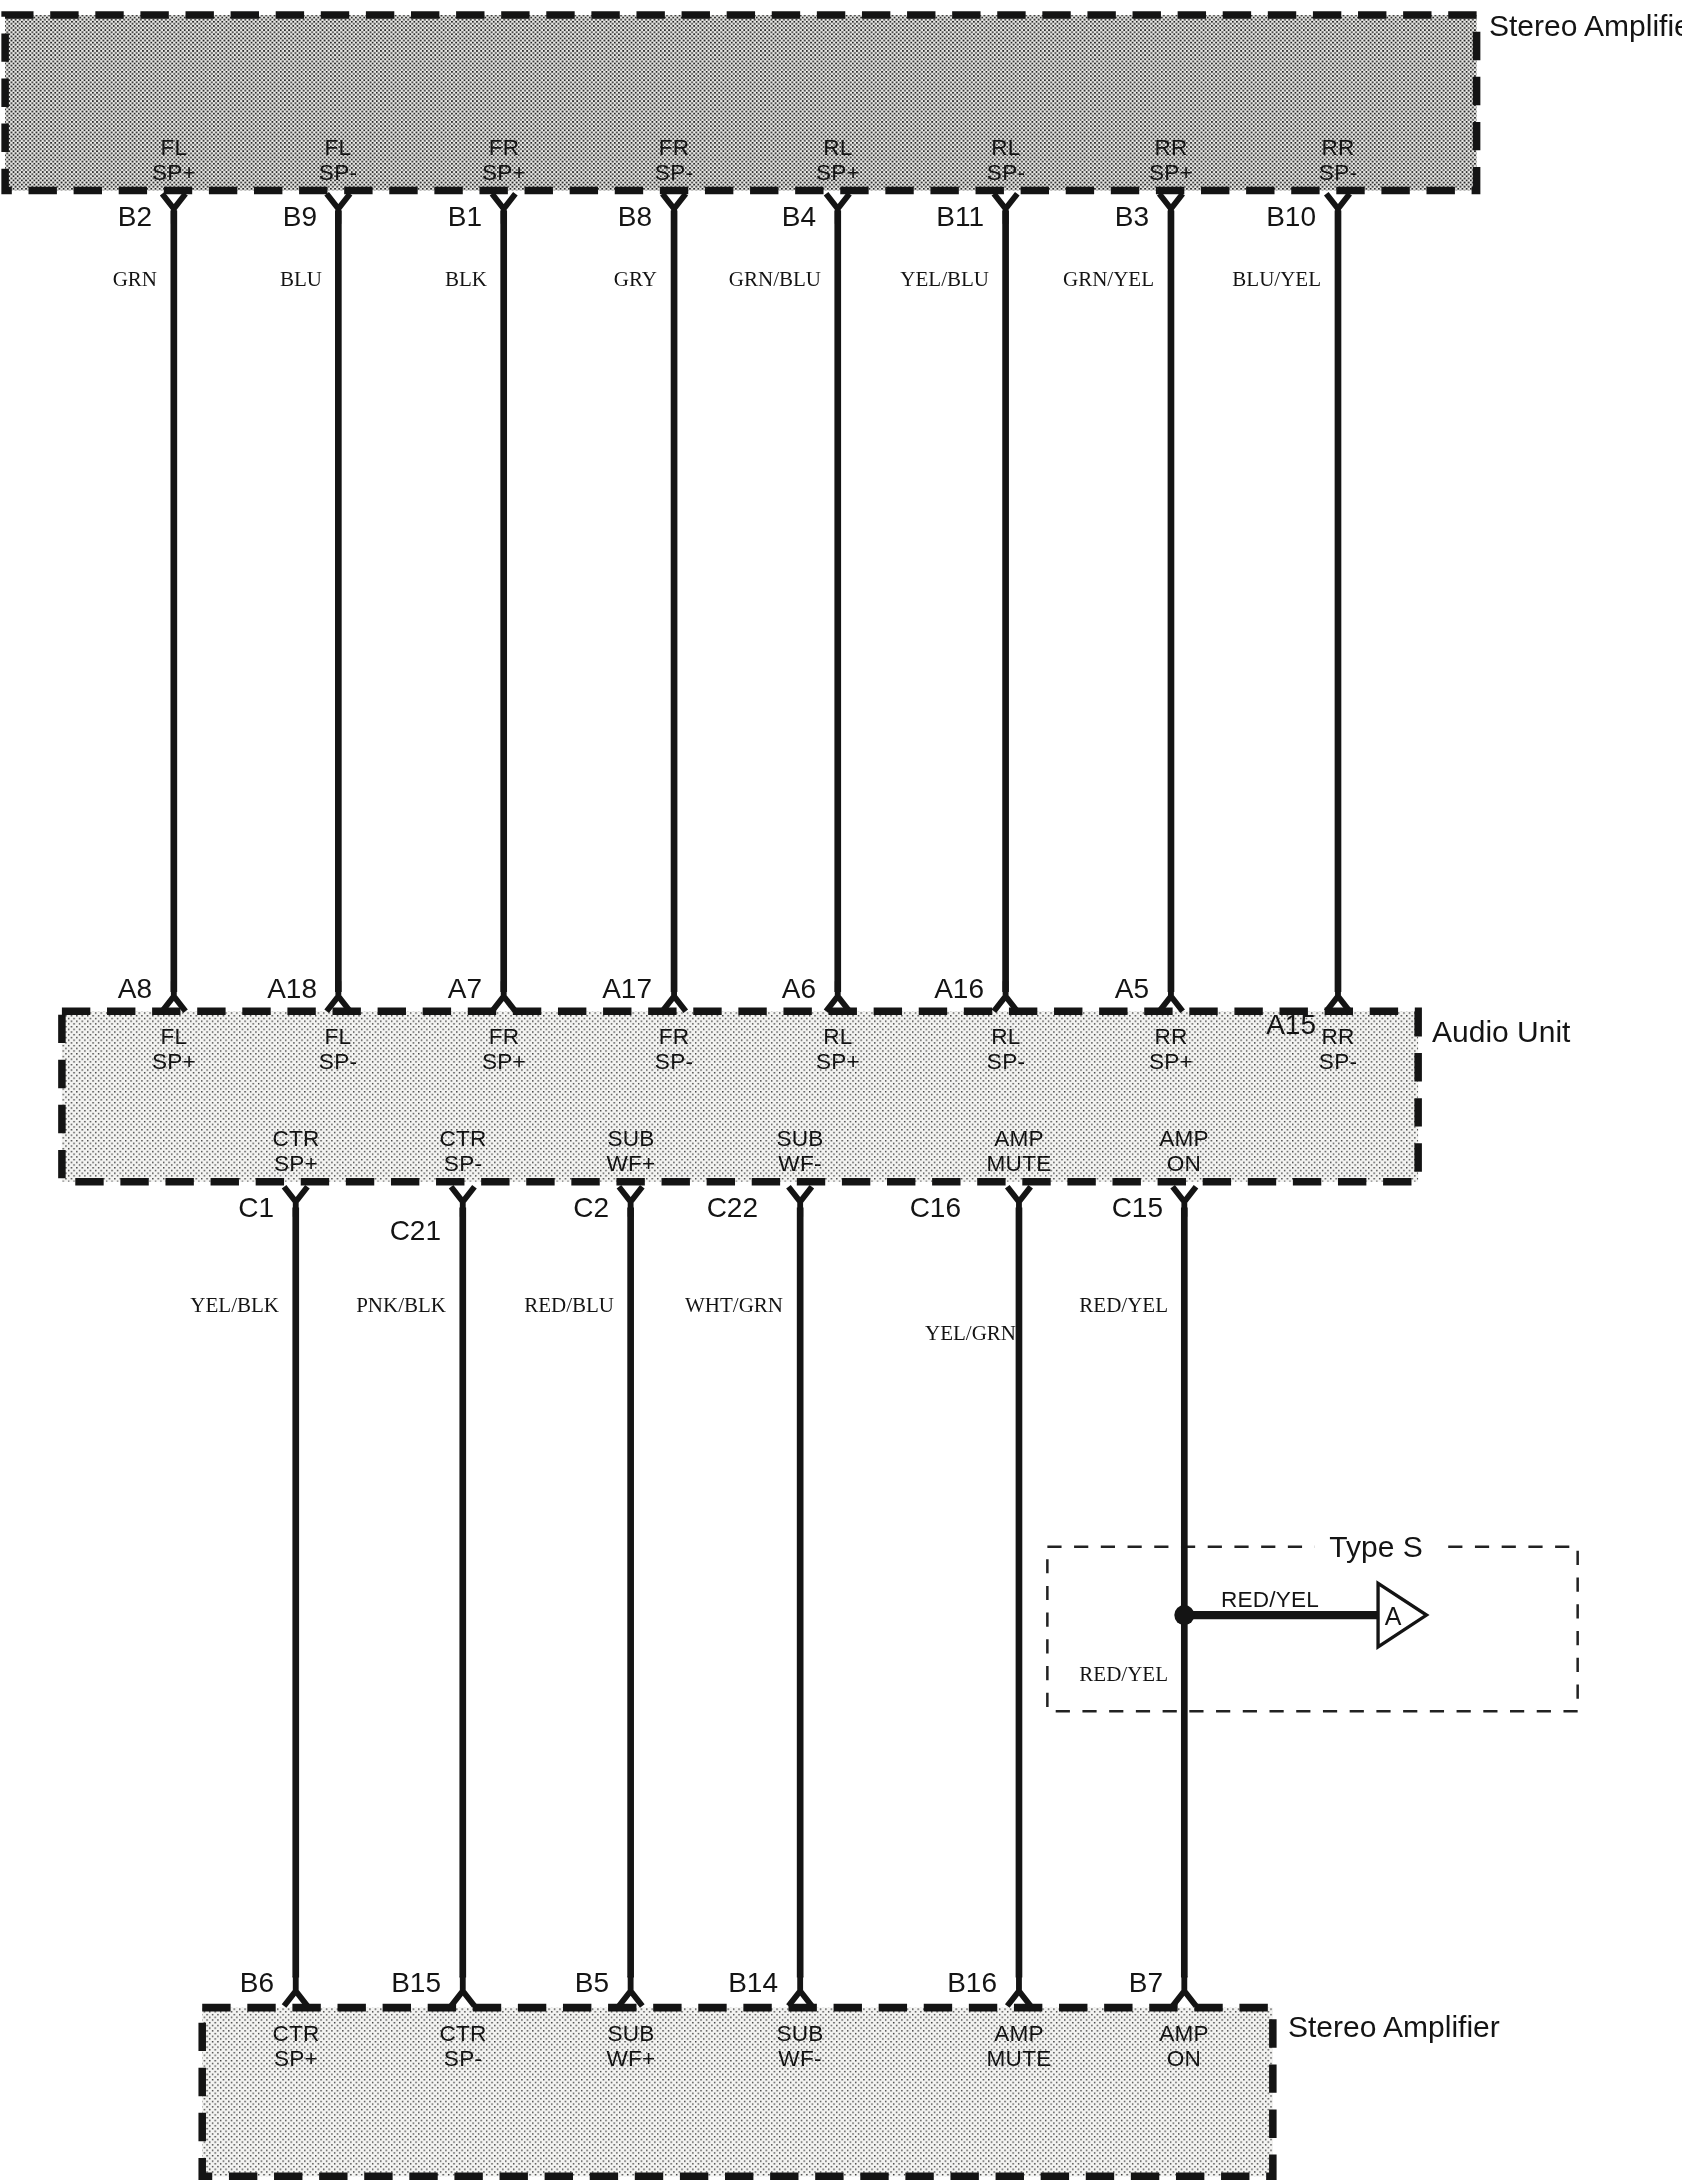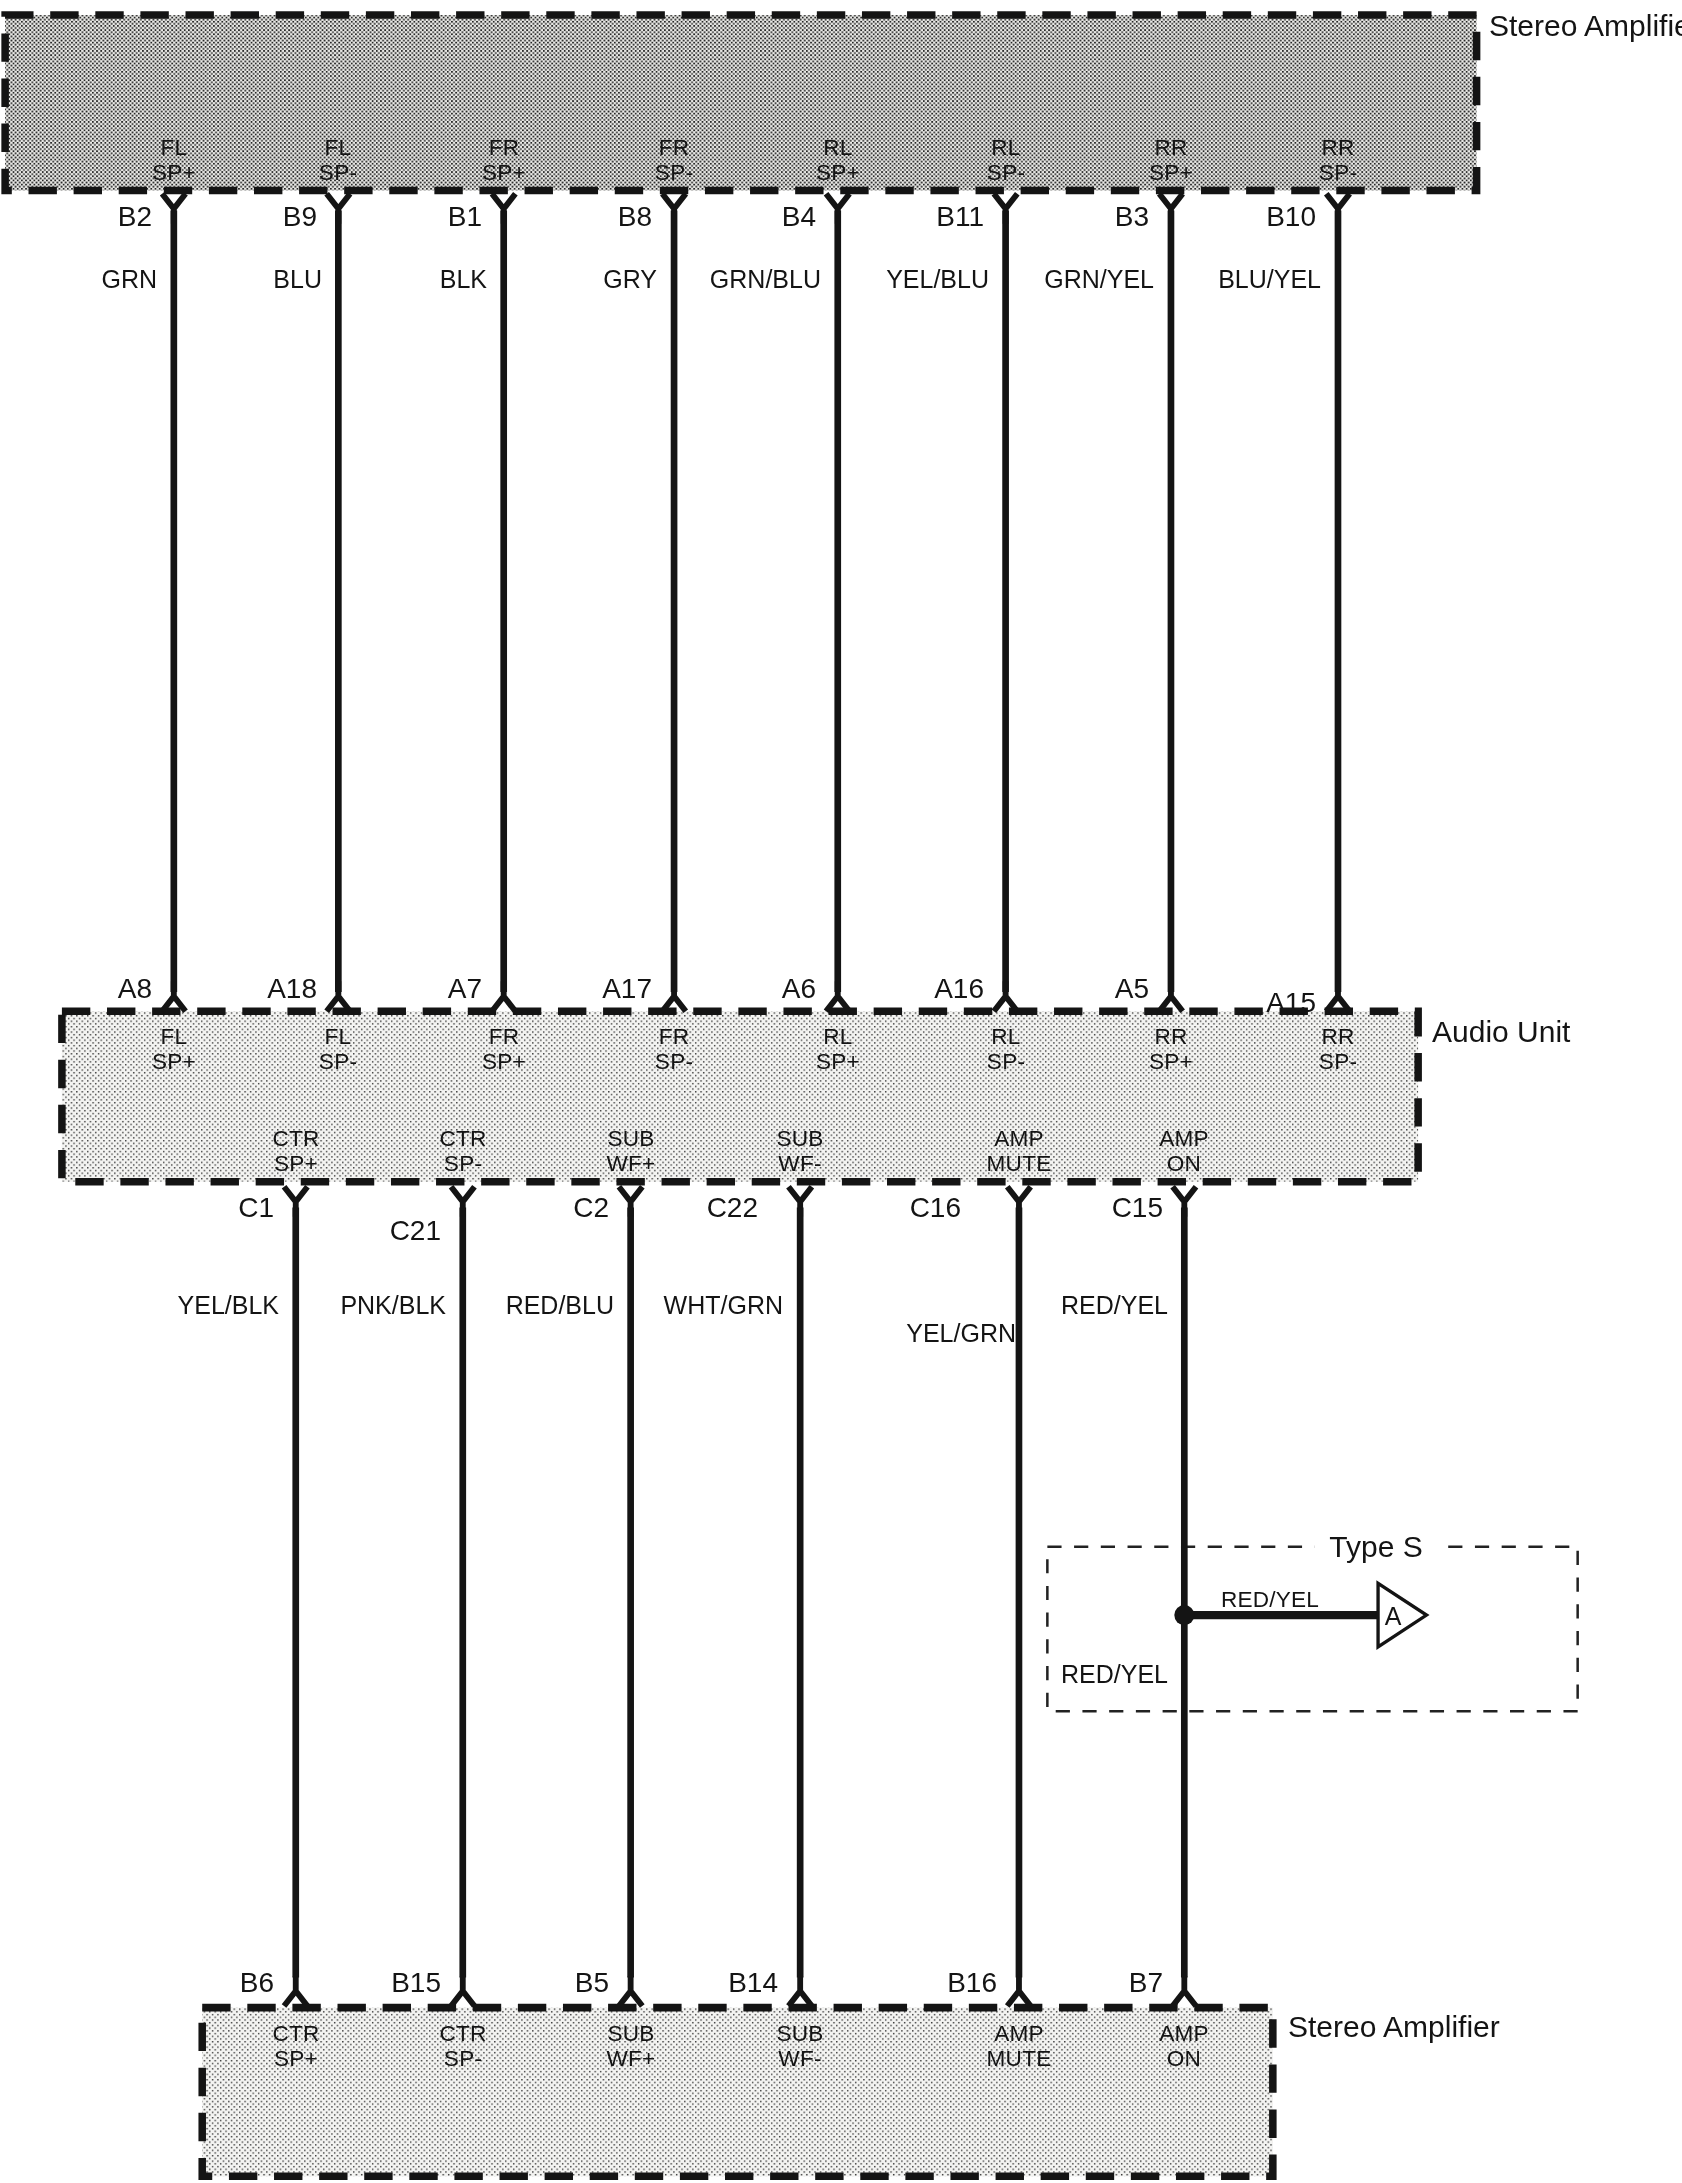--- a/index.html
+++ b/index.html
@@ -14,21 +14,21 @@
     position:absolute; transform:translateX(-50%);
     text-align:center; font-size:22.6px; line-height:25px;
     white-space:pre-line; letter-spacing:0.2px;
   }
   .pin {
     position:absolute; transform:translateX(-100%);
     font-size:28px; line-height:30px; white-space:nowrap;
   }
   .clr {
     position:absolute; transform:translateX(-100%);
-    font-size:25px; line-height:24px; white-space:nowrap;
+    font-size:21px; line-height:24px; white-space:nowrap;font-family:Liberation Serif, serif;
   }
   .hdr {
     position:absolute; font-size:30px; line-height:32px; white-space:nowrap;
   }
   .ts-title {
     position:absolute; transform:translate(-50%,-50%);
     font-size:30px; line-height:32px; background:#fff; padding:0 15px;
     white-space:nowrap;
   }
   .conn-letter {
@@ -157,21 +157,21 @@
   <span class="clr" style="left:1154px; top:267px;">GRN/YEL</span>
   <span class="clr" style="left:1321px; top:267px;">BLU/YEL</span>
 
   <span class="pin" style="left:152px; top:974px;">A8</span>
   <span class="pin" style="left:317px; top:974px;">A18</span>
   <span class="pin" style="left:482px; top:974px;">A7</span>
   <span class="pin" style="left:652px; top:974px;">A17</span>
   <span class="pin" style="left:816px; top:974px;">A6</span>
   <span class="pin" style="left:984px; top:974px;">A16</span>
   <span class="pin" style="left:1149px; top:974px;">A5</span>
-  <span class="pin" style="left:1316px; top:988px;">A15</span>
+  <span class="pin" style="left:1316px; top:1010px;">A15</span>
 
   <span class="lbl" style="left:174px; top:1024px;">FL
 SP+</span>
   <span class="lbl" style="left:338px; top:1024px;">FL
 SP-</span>
   <span class="lbl" style="left:504px; top:1024px;">FR
 SP+</span>
   <span class="lbl" style="left:674px; top:1024px;">FR
 SP-</span>
   <span class="lbl" style="left:838px; top:1024px;">RL

